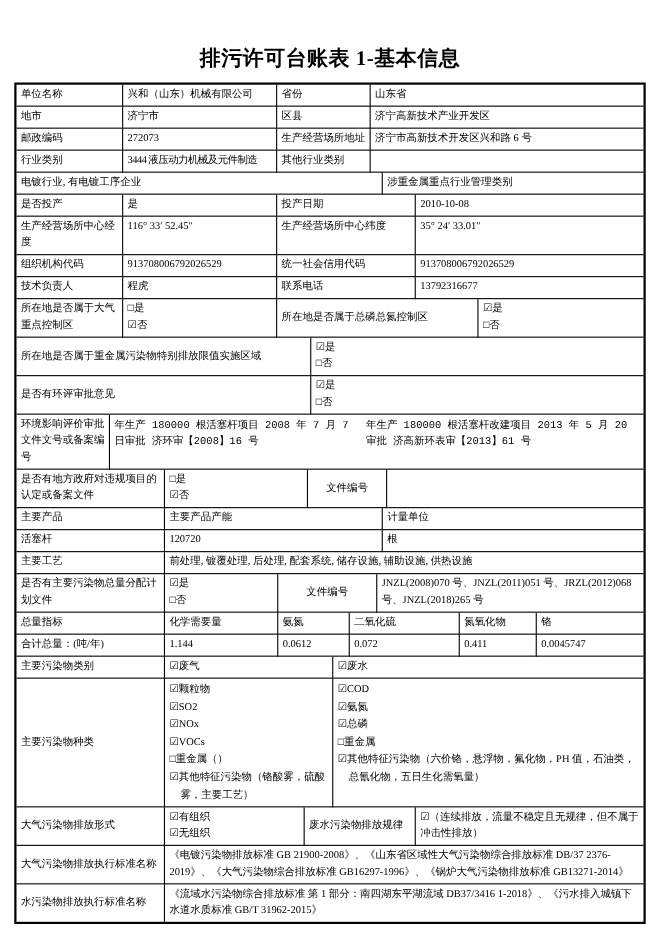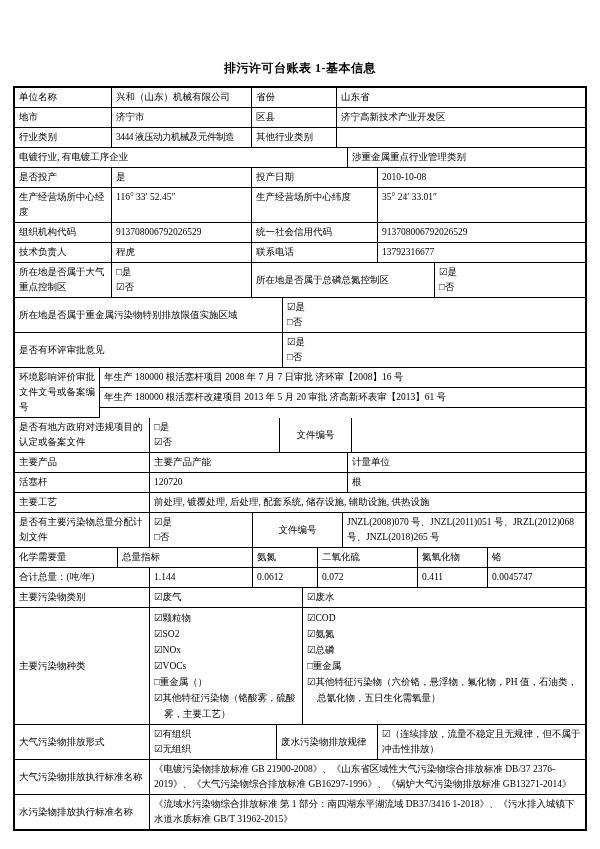--- a/index.html
+++ b/index.html
@@ -2,41 +2,41 @@
 <html><head>
 <meta charset="utf-8">
 <style>
   html,body{margin:0;padding:0;}
   body{
     width:600px;height:849px;background:#ffffff;color:#000;
     font-family:"Liberation Serif","DejaVu Serif",serif;
     font-size:9.5px;
   }
   .title{
-    text-align:center;font-weight:bold;font-size:12px;
-    padding-top:60px;margin-bottom:9px;letter-spacing:0.5px;
+    text-align:center;font-weight:bold;font-size:19px;
+    padding-top:40px;margin-bottom:9px;letter-spacing:0.5px;
   }
   .tbl{width:570px;margin:0 auto;border:2px solid #000;}
   .row{display:flex;}
   .c{
     border-right:1px solid #000;border-bottom:1px solid #000;
     padding:2px 4px;line-height:15px;box-sizing:border-box;min-width:0;
   }
   .row .c:last-child{border-right:none;}
   .row:last-child .c{border-bottom:none;}
   .fill{flex:1 1 auto;min-width:0;}
   .w70{flex:0 0 70px}.w72{flex:0 0 72px}.w85{flex:0 0 85px}.w90{flex:0 0 90px}
   .w97{flex:0 0 97px}.w100{flex:0 0 100px}.w101{flex:0 0 101px}.w103{flex:0 0 103px}
   .w126{flex:0 0 126px}.w127{flex:0 0 127px}.w130{flex:0 0 130px}.w135{flex:0 0 135px}
   .w140{flex:0 0 140px}.w153{flex:0 0 153px}.w183{flex:0 0 183px}.w198{flex:0 0 198px}
   .w237{flex:0 0 237px}.w268{flex:0 0 268px}.w65{flex:0 0 65px}
   .vc{display:flex;align-items:center;}
   .hc{justify-content:center;text-align:center;}
   .tight{letter-spacing:-0.5px;white-space:nowrap;}
-  .subcol{display:flex;flex-direction:column;}
+  .subcol{display:flex;flex-direction:row;font-family:Liberation Mono, monospace;}
   .subrow{border-bottom:1px solid #000;padding:2px 4px;line-height:15px;}
   .opt{padding-left:10px;text-indent:-10px;line-height:16px;}
   .opts2 .opt{line-height:15px;}
 </style>
 </head>
 <body>
 
 <div class="title">排污许可台账表 1-基本信息</div>
 
 <div class="tbl">
@@ -48,20 +48,26 @@
     <div class="c fill">山东省</div>
   </div>
 
   <div class="row">
     <div class="c w97">地市</div>
     <div class="c w140">济宁市</div>
     <div class="c w85">区县</div>
     <div class="c fill">济宁高新技术产业开发区</div>
   </div>
 
+  <div class="row">
+    <div class="c w97">邮政编码</div>
+    <div class="c w140">272073</div>
+    <div class="c w85">生产经营场所地址</div>
+    <div class="c fill">济宁市高新技术开发区兴和路 6 号</div>
+  </div>
 
   <div class="row">
     <div class="c w97">行业类别</div>
     <div class="c w140 tight">3444 液压动力机械及元件制造</div>
     <div class="c w85">其他行业类别</div>
     <div class="c fill"></div>
   </div>
 
   <div class="row">
     <div class="c fill">电镀行业, 有电镀工序企业</div>
@@ -164,22 +170,22 @@
     <div class="c w135 vc">是否有主要污染物总量分配计划文件</div>
     <div class="c w103 opts2">
       <div class="opt">☑是</div>
       <div class="opt">□否</div>
     </div>
     <div class="c w90 vc hc">文件编号</div>
     <div class="c fill">JNZL(2008)070 号、JNZL(2011)051 号、JRZL(2012)068 号、JNZL(2018)265 号</div>
   </div>
 
   <div class="row">
+    <div class="c w135">总量指标</div>
     <div class="c w103">化学需要量</div>
-    <div class="c w135">总量指标</div>
     <div class="c w65">氨氮</div>
     <div class="c w100">二氧化硫</div>
     <div class="c w70">氮氧化物</div>
     <div class="c fill">铬</div>
   </div>
 
   <div class="row">
     <div class="c w135">合计总量：(吨/年)</div>
     <div class="c w103">1.144</div>
     <div class="c w65">0.0612</div>

